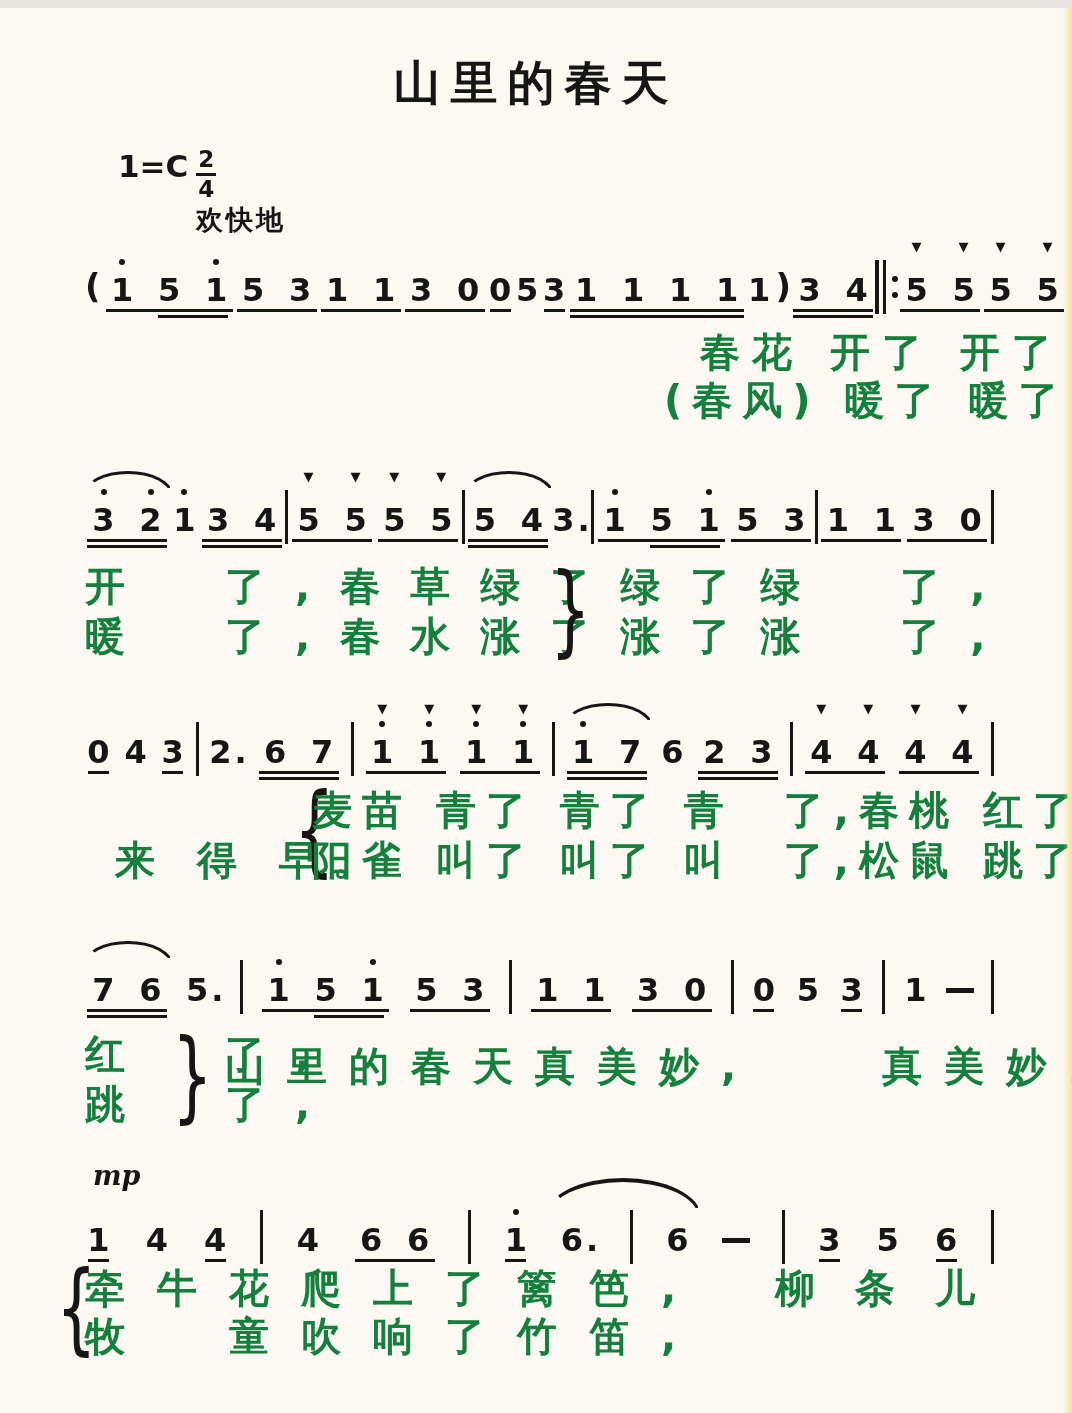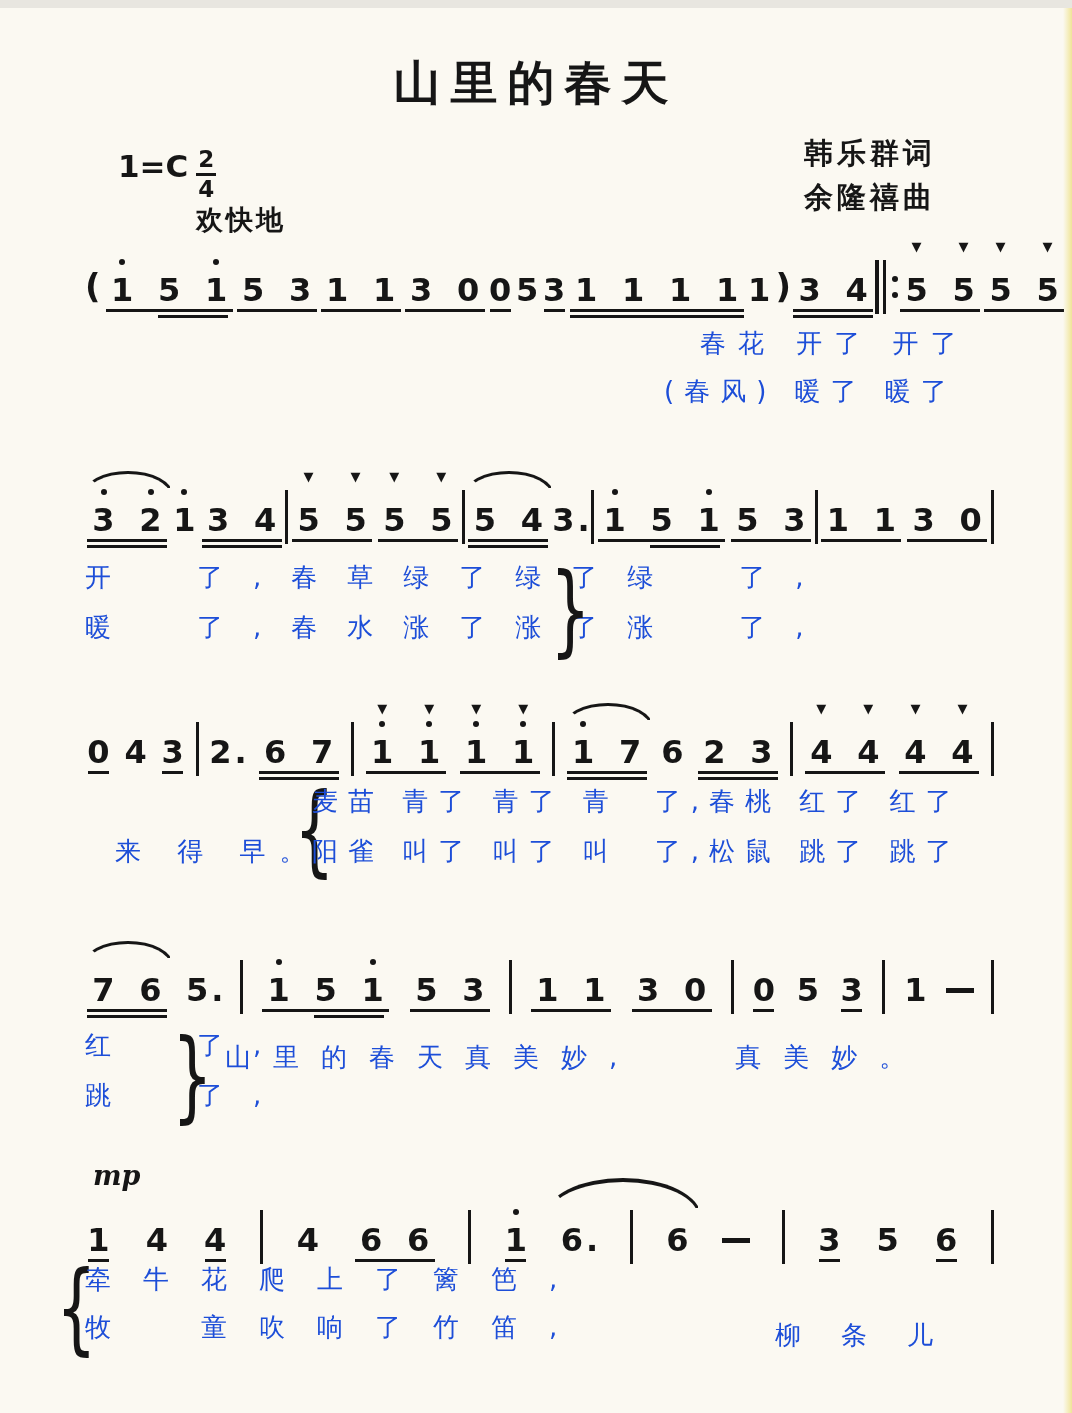--- a/index.html
+++ b/index.html
@@ -62,55 +62,51 @@
   .rdot { width:6px; height:6px; background:#161616; border-radius:50%; display:block; }
   .paren { font-size:34px; font-weight:800; line-height:1; align-self:flex-end; padding-bottom:3px; }
   .seq { display:inline-flex; align-items:flex-end; gap:3px; }
 
   
   .tie5 { position:absolute; left:545px; top:1170px; width:150px; height:32px;
     border:3px solid transparent; border-top:4px solid #161616;
     border-radius:50% 50% 0 0 / 100% 100% 0 0; }
 
   
-  .ly { position:absolute; font-size:26px; font-weight:400; line-height:1.2;
-    color:#1d4ed8; white-space:pre; }
+  .ly { position:absolute; font-size:40px; font-weight:700; line-height:1.2;
+    color:#15803d; white-space:pre; }
   #row1-l1 { left:700px; top:320px; letter-spacing:12px; }
   #row1-l2 { left:664px; top:368px; letter-spacing:10px; }
   #row2-l1 { left:85px;  top:554px; letter-spacing:30px; }
   #row2-l2 { left:85px;  top:604px; letter-spacing:30px; }
   #row2-cont { left:598px; top:578px; letter-spacing:12px; }
   #row3-lead { left:115px; top:828px; letter-spacing:14px; }
   #row3-l1 { left:312px; top:778px; letter-spacing:10px; }
   #row3-l2 { left:312px; top:828px; letter-spacing:10px; }
   #row4-l1 { left:85px; top:1022px; letter-spacing:30px; }
   #row4-l2 { left:85px; top:1072px; letter-spacing:30px; }
   #row4-cont { left:225px; top:1034px; letter-spacing:22px; }
   #row5-l1a { left:85px; top:1256px; letter-spacing:32px; }
-  #row5-l1b { left:775px; top:1312px; letter-spacing:40px; }
+  #row5-l1b { left:775px; top:1256px; letter-spacing:40px; }
   #row5-l2a { left:85px; top:1304px; letter-spacing:32px; }
   #row5-l2b { left:790px; top:1304px; letter-spacing:30px; }
 
   .brace { position:absolute; font-size:64px; font-weight:400; line-height:1;
     transform:scaleY(1.55); transform-origin:center top; }
   #brace2 { left:550px; top:552px; }
   #brace3 { left:294px; top:772px; }
   #brace4 { left:172px; top:1018px; }
   #brace5 { left:56px;  top:1250px; }
 </style>
 </head>
 <body>
 
 <div id="page">
   <div class="title">山里的春天</div>
 
-  <div class="credits">
-    <div>韩乐群词</div>
-    <div>余隆禧曲</div>
-  </div>
 
   <div class="keysig">
     <span>1=C</span>
     <span class="frac">
       <span>2</span>
       <span class="fline"></span>
       <span>4</span>
     </span>
   </div>
   <div class="tempo">欢快地</div>

